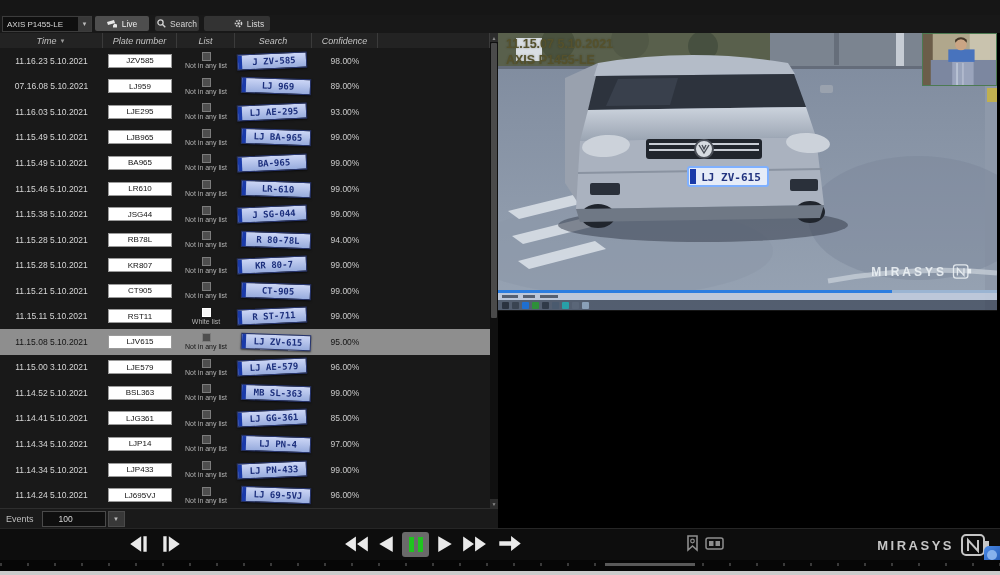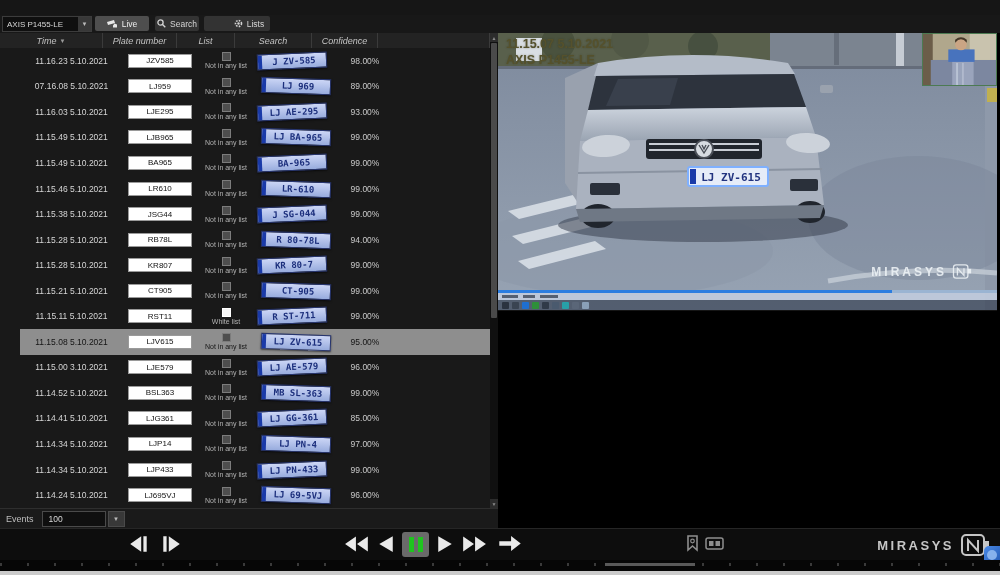--- a/index.html
+++ b/index.html
@@ -28,21 +28,21 @@
   .tbtn.active{background:#4e4e4e;color:#efefef;}
   .tbtn svg{display:block;}
 
   
   .thead{position:absolute;left:0;top:33px;width:490px;height:15px;background:#232323;display:flex;font-style:italic;}
   .th{height:15px;display:flex;align-items:center;justify-content:center;gap:3px;font-size:9px;color:#c2c2c2;
       border-right:1px solid #3b3b3b;box-sizing:border-box;}
   .th .sort{font-size:6px;color:#9a9a9a;}
   .c-time{width:103px}.c-plate{width:74px}.c-list{width:58px}.c-pic{width:77px}.c-conf{width:66px}.c-rest{flex:1}
 
-  .tbody{position:absolute;left:0;top:48px;width:490px;height:460px;background:#191919;overflow:hidden;padding-left:20px;}
+  .tbody{position:absolute;left:0;top:48px;width:490px;height:460px;background:#191919;overflow:hidden;}
   .row{display:flex;height:calc(460px/18);align-items:center;}
   .row.selected{background:#8e8e8e;}
   .cell{display:flex;align-items:center;justify-content:center;box-sizing:border-box;}
   .t-time{font-size:8.5px;color:#d6d6d6;letter-spacing:0;}
   .row.selected .t-time,.row.selected .list-label,.row.selected .t-conf{color:#141414;}
   .plate-box{width:62px;height:12px;background:#fff;border:1px solid #9a9a9a;color:#111;font-size:8px;
              display:flex;align-items:center;justify-content:center;overflow:hidden;}
   .listwrap{display:flex;flex-direction:column;align-items:center;gap:1px;}
   .cb{width:9px;height:9px;background:#4e4e4e;border:1px solid #7c7c7c;box-sizing:border-box;}
   .row.white .cb{background:#f4f4f4;border-color:#fff;}
@@ -62,21 +62,21 @@
   .vs-btn{position:absolute;left:0;width:8px;height:9px;background:#2c2c2c;color:#8a8a8a;font-size:5px;
           display:flex;align-items:center;justify-content:center;}
   .vs-up{top:0}.vs-down{bottom:0}
   .vs-thumb{position:absolute;left:1px;top:10px;width:6px;height:275px;background:#4a4a4a;border-radius:1px;}
 
   
   .events-bar{position:absolute;left:0;top:508px;width:498px;height:20px;background:#1a1a1a;border-top:1px solid #2e2e2e;
               display:flex;align-items:center;}
   .ev-label{font-size:9px;color:#bdbdbd;margin-left:6px;}
   .ev-select{margin-left:8px;width:62px;height:14px;background:#0f0f0f;border:1px solid #4a4a4a;display:flex;align-items:center;}
-  .ev-select .val{flex:1;font-size:8.5px;color:#d8d8d8;padding-left:6px;}
+  .ev-select .val{flex:1;font-size:8.5px;color:#d8d8d8;padding-left:16px;}
   .ev-dd{width:15px;height:14px;margin-left:2px;background:#383838;border:1px solid #4a4a4a;color:#bbb;font-size:6px;
          display:flex;align-items:center;justify-content:center;}
 
   
   .right-panel{position:absolute;left:498px;top:33px;width:502px;height:495px;background:#000;}
   .video{position:absolute;left:0;top:0;width:499px;height:277px;overflow:hidden;border-bottom:1px solid #151515;}
   .video svg.scene{position:absolute;left:0;top:0;width:100%;height:100%;}
   .vts{position:absolute;left:8px;top:3px;font-size:12.5px;font-weight:bold;color:#55512c;line-height:1.3;
        text-shadow:0 0 2px rgba(50,50,25,.45);}
   .inset{position:absolute;right:0;top:0;width:75px;height:53px;border:1px solid #4c7a52;box-sizing:border-box;}

